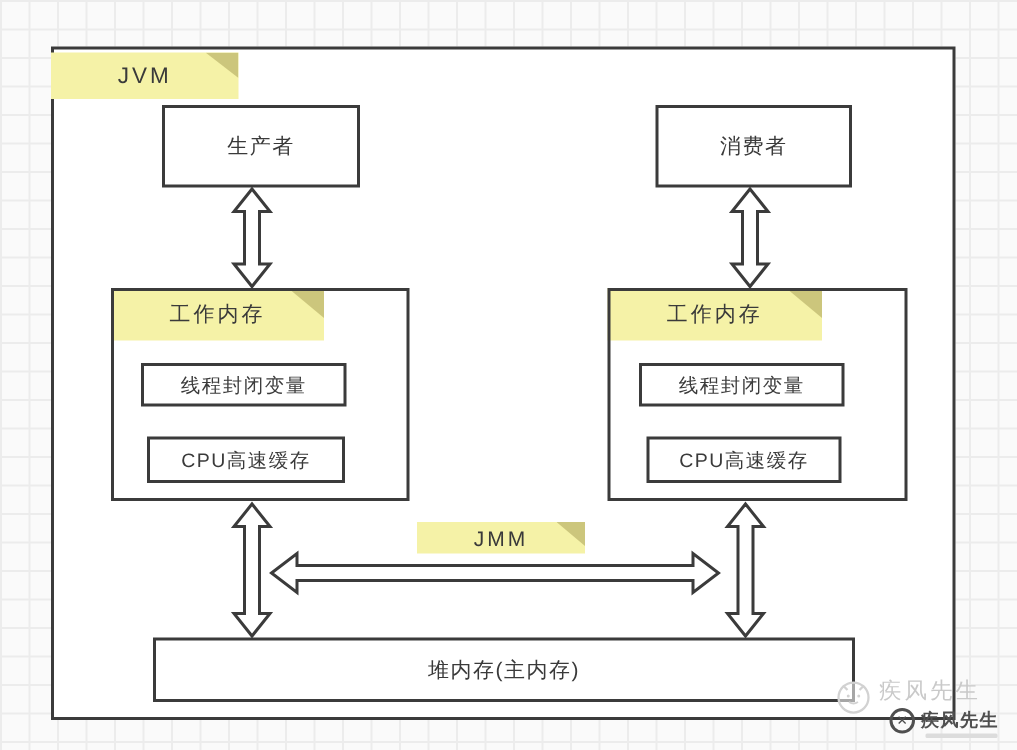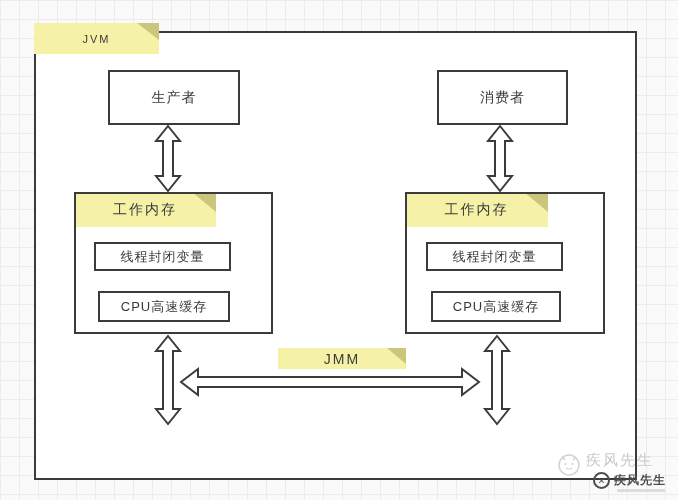--- a/index.html
+++ b/index.html
@@ -69,21 +69,21 @@
     width:48px;height:3px;background:#dcdcdc;border-radius:1px;
   }
 </style>
 </head>
 <body>
 
 <div id="canvas">
 
   <div class="jvm-rect" style="left:34px;top:31px;width:603px;height:449px;"></div>
 
-  <div class="sticky" style="left:34px;top:23px;width:125px;height:31px;font-size:11px;">
+  <div class="sticky" style="left:34px;top:35px;width:125px;height:31px;font-size:15px;">
     <span>JVM</span>
     <div class="fold" style="width:22px;height:17px;"></div>
   </div>
 
   <div class="sticky" style="left:74px;top:192px;width:142px;height:35px;">
     <span>工作内存</span>
     <div class="fold" style="width:24px;height:20px;"></div>
   </div>
 
   <div class="frame" style="left:74px;top:192px;width:199px;height:142px;"></div>
@@ -110,22 +110,25 @@
     <span>CPU高速缓存</span>
   </div>
 
   <div class="box" style="left:426px;top:242px;width:137px;height:29px;font-size:13px;">
     <span>线程封闭变量</span>
   </div>
   <div class="box" style="left:431px;top:291px;width:130px;height:31px;font-size:13px;">
     <span>CPU高速缓存</span>
   </div>
 
+  <div class="box" style="left:102px;top:425px;width:468px;height:43px;font-size:14px;">
+    <span>堆内存(主内存)</span>
+  </div>
 
-  <div class="sticky" style="left:278px;top:348px;width:128px;height:21px;">
+  <div class="sticky" style="left:278px;top:348px;width:112px;height:21px;">
     <span>JMM</span>
     <div class="fold" style="width:19px;height:16px;"></div>
   </div>
 
   <svg class="arrows" width="678" height="500" viewBox="0 0 678 500">
 
     <polygon points="168,126 180,141 173,141 173,176 180,176 168,191 156,176 163,176 163,141 156,141"></polygon>
 
     <polygon points="500,126 512,141 505,141 505,176 512,176 500,191 488,176 495,176 495,141 488,141"></polygon>
 

